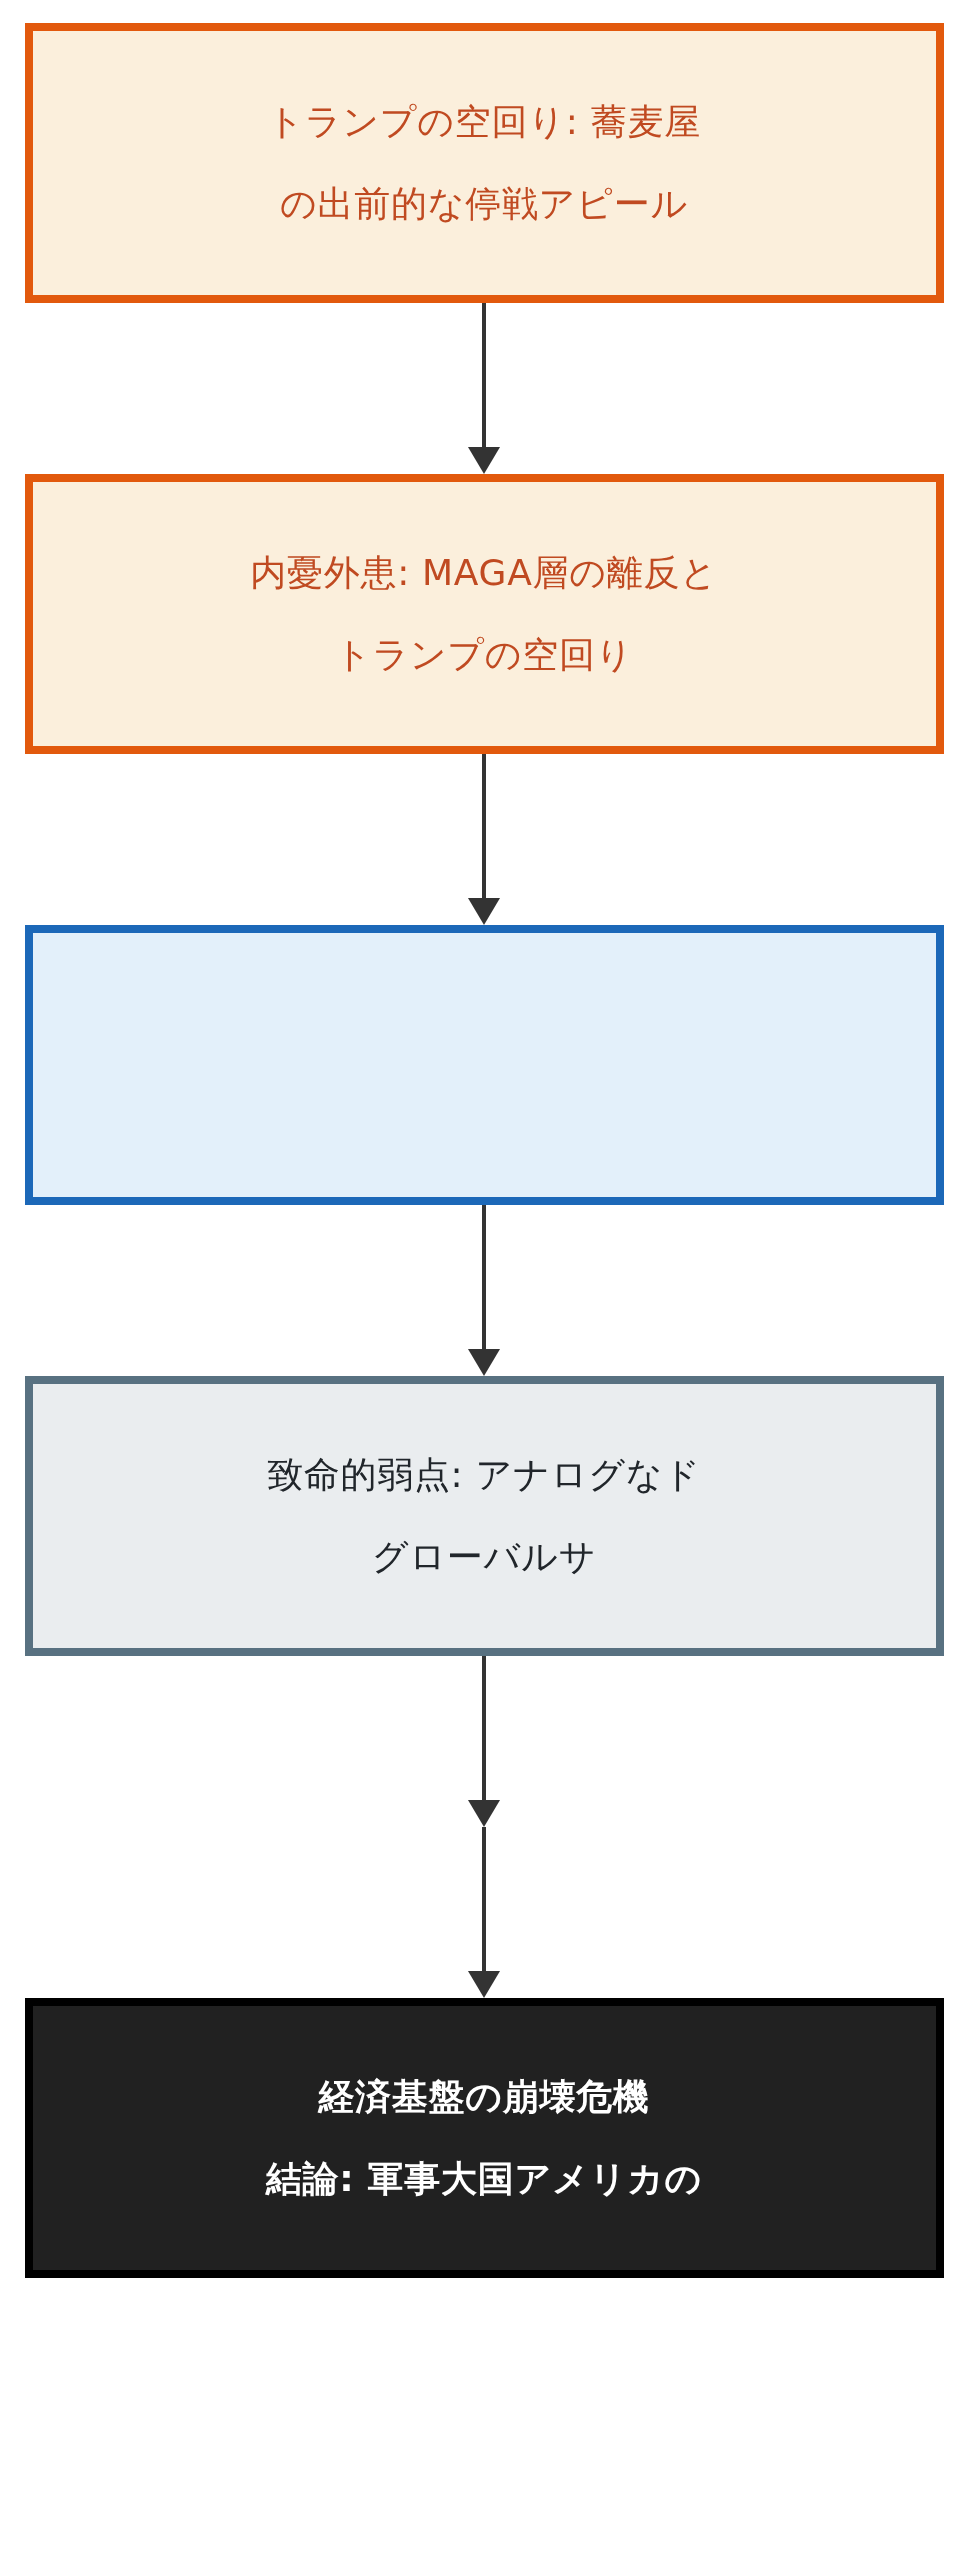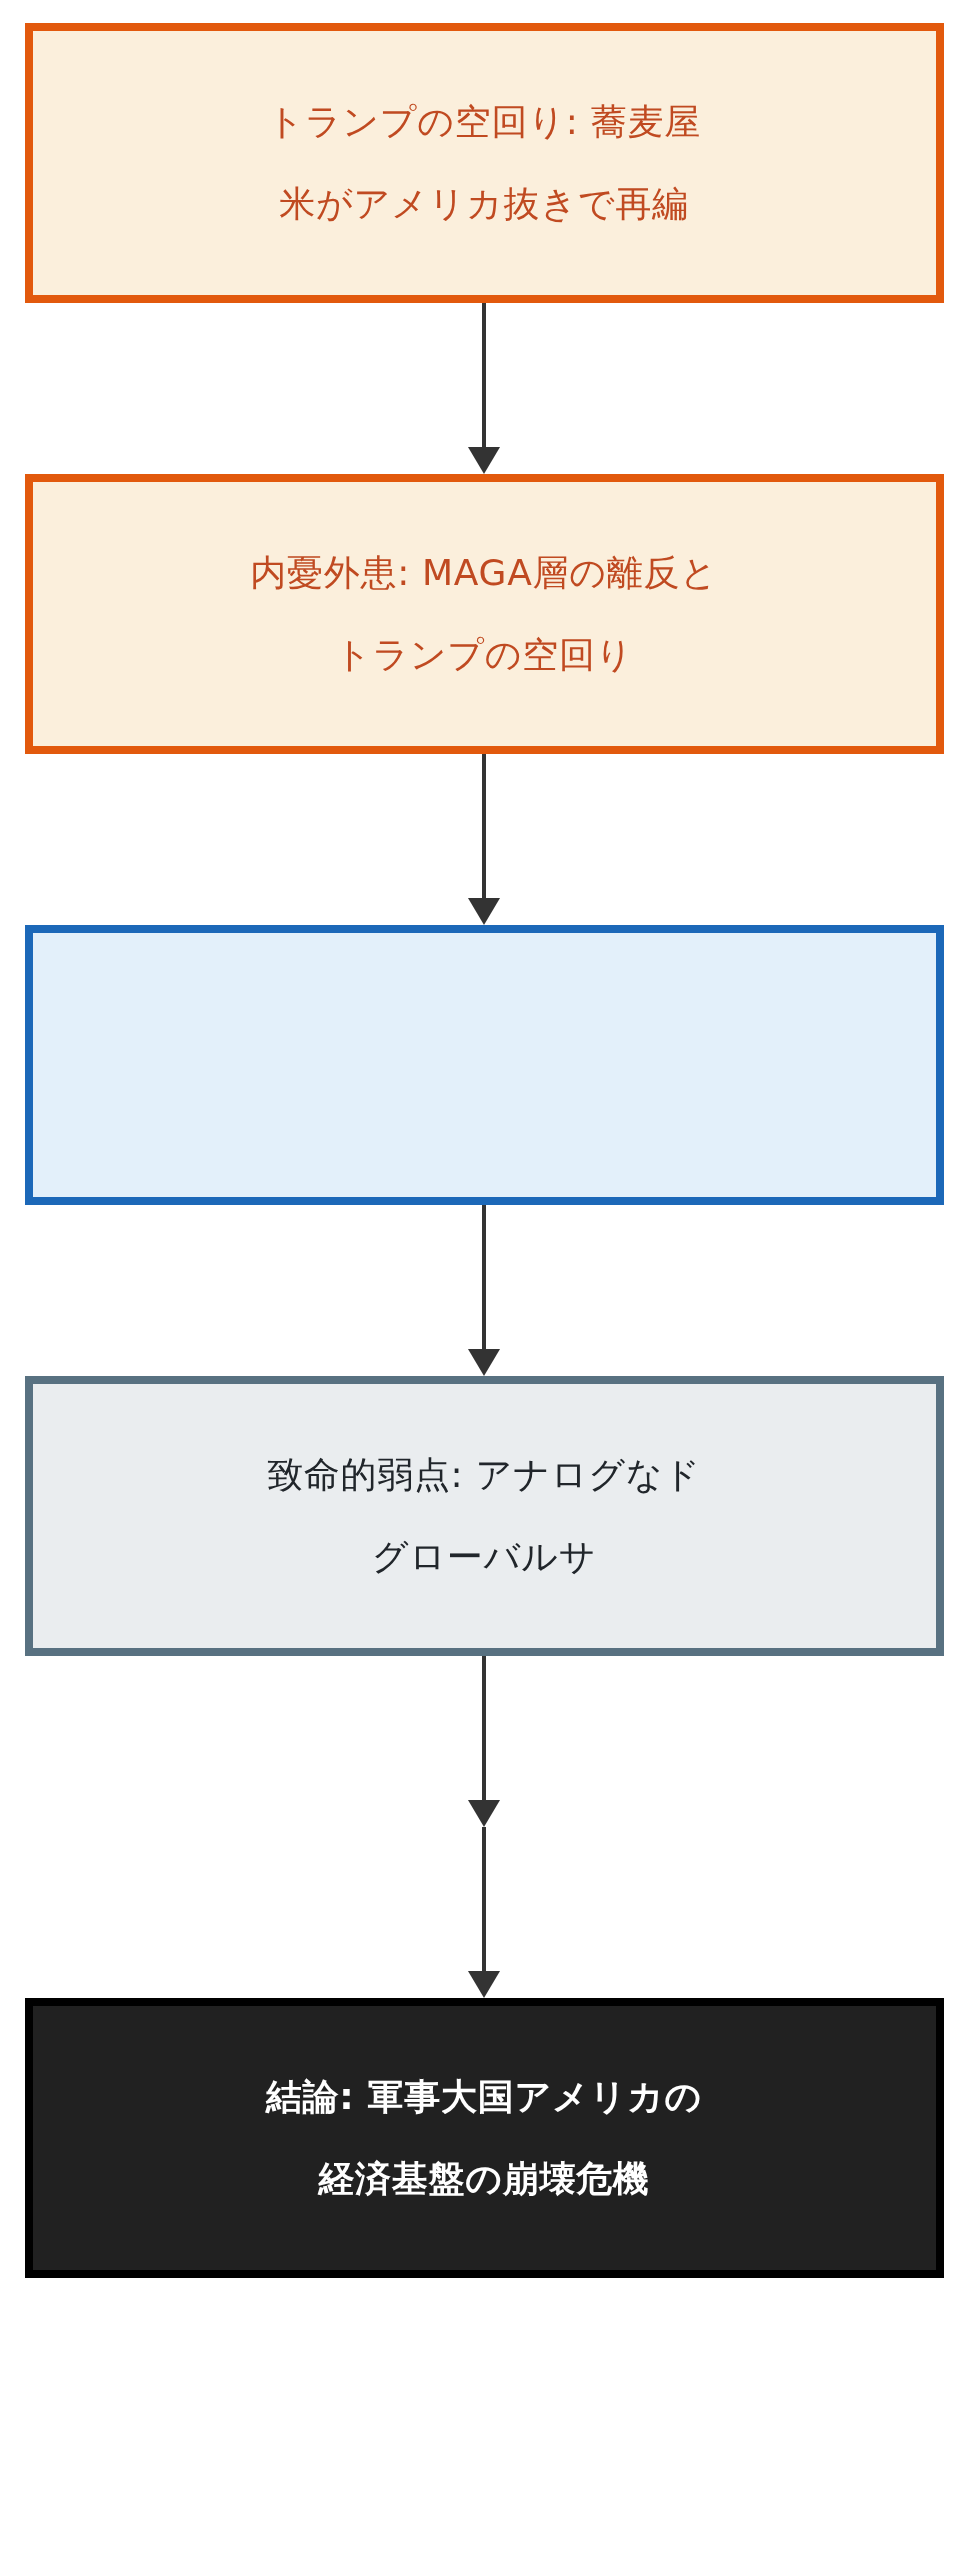--- a/index.html
+++ b/index.html
@@ -57,21 +57,21 @@
   }
 </style>
 </head>
 <body>
 
 <div class="canvas">
 
   <div class="node" style="background-color: rgb(251, 239, 220); border-color: rgb(226, 89, 13); color: rgb(192, 74, 33); font-weight: 400;">
     <div class="node-text">
       <div>トランプの空回り: 蕎麦屋</div>
-      <div>米がアメリカ抜きで再編</div>
+      <div>の出前的な停戦アピール</div>
     </div>
   </div>
 
   <div class="arrow">
     <div class="arrow-shaft" style="background-color: rgb(51, 51, 51);"></div>
     <div class="arrow-head" style="border-top-color: rgb(51, 51, 51);"></div>
   </div>
 
   <div class="node" style="background-color: rgb(251, 239, 220); border-color: rgb(226, 89, 13); color: rgb(192, 74, 33); font-weight: 400;">
     <div class="node-text">
@@ -108,19 +108,19 @@
   </div>
 
 
   <div class="arrow">
     <div class="arrow-shaft" style="background-color: rgb(51, 51, 51);"></div>
     <div class="arrow-head" style="border-top-color: rgb(51, 51, 51);"></div>
   </div>
 
   <div class="node bold" style="background-color: rgb(33, 33, 33); border-color: rgb(0, 0, 0); color: rgb(255, 255, 255); font-weight: 700;">
     <div class="node-text">
+      <div>経済基盤の崩壊危機</div>
       <div>結論: 軍事大国アメリカの</div>
-      <div>経済基盤の崩壊危機</div>
     </div>
   </div>
 
 </div>
 
 
 </body></html>

